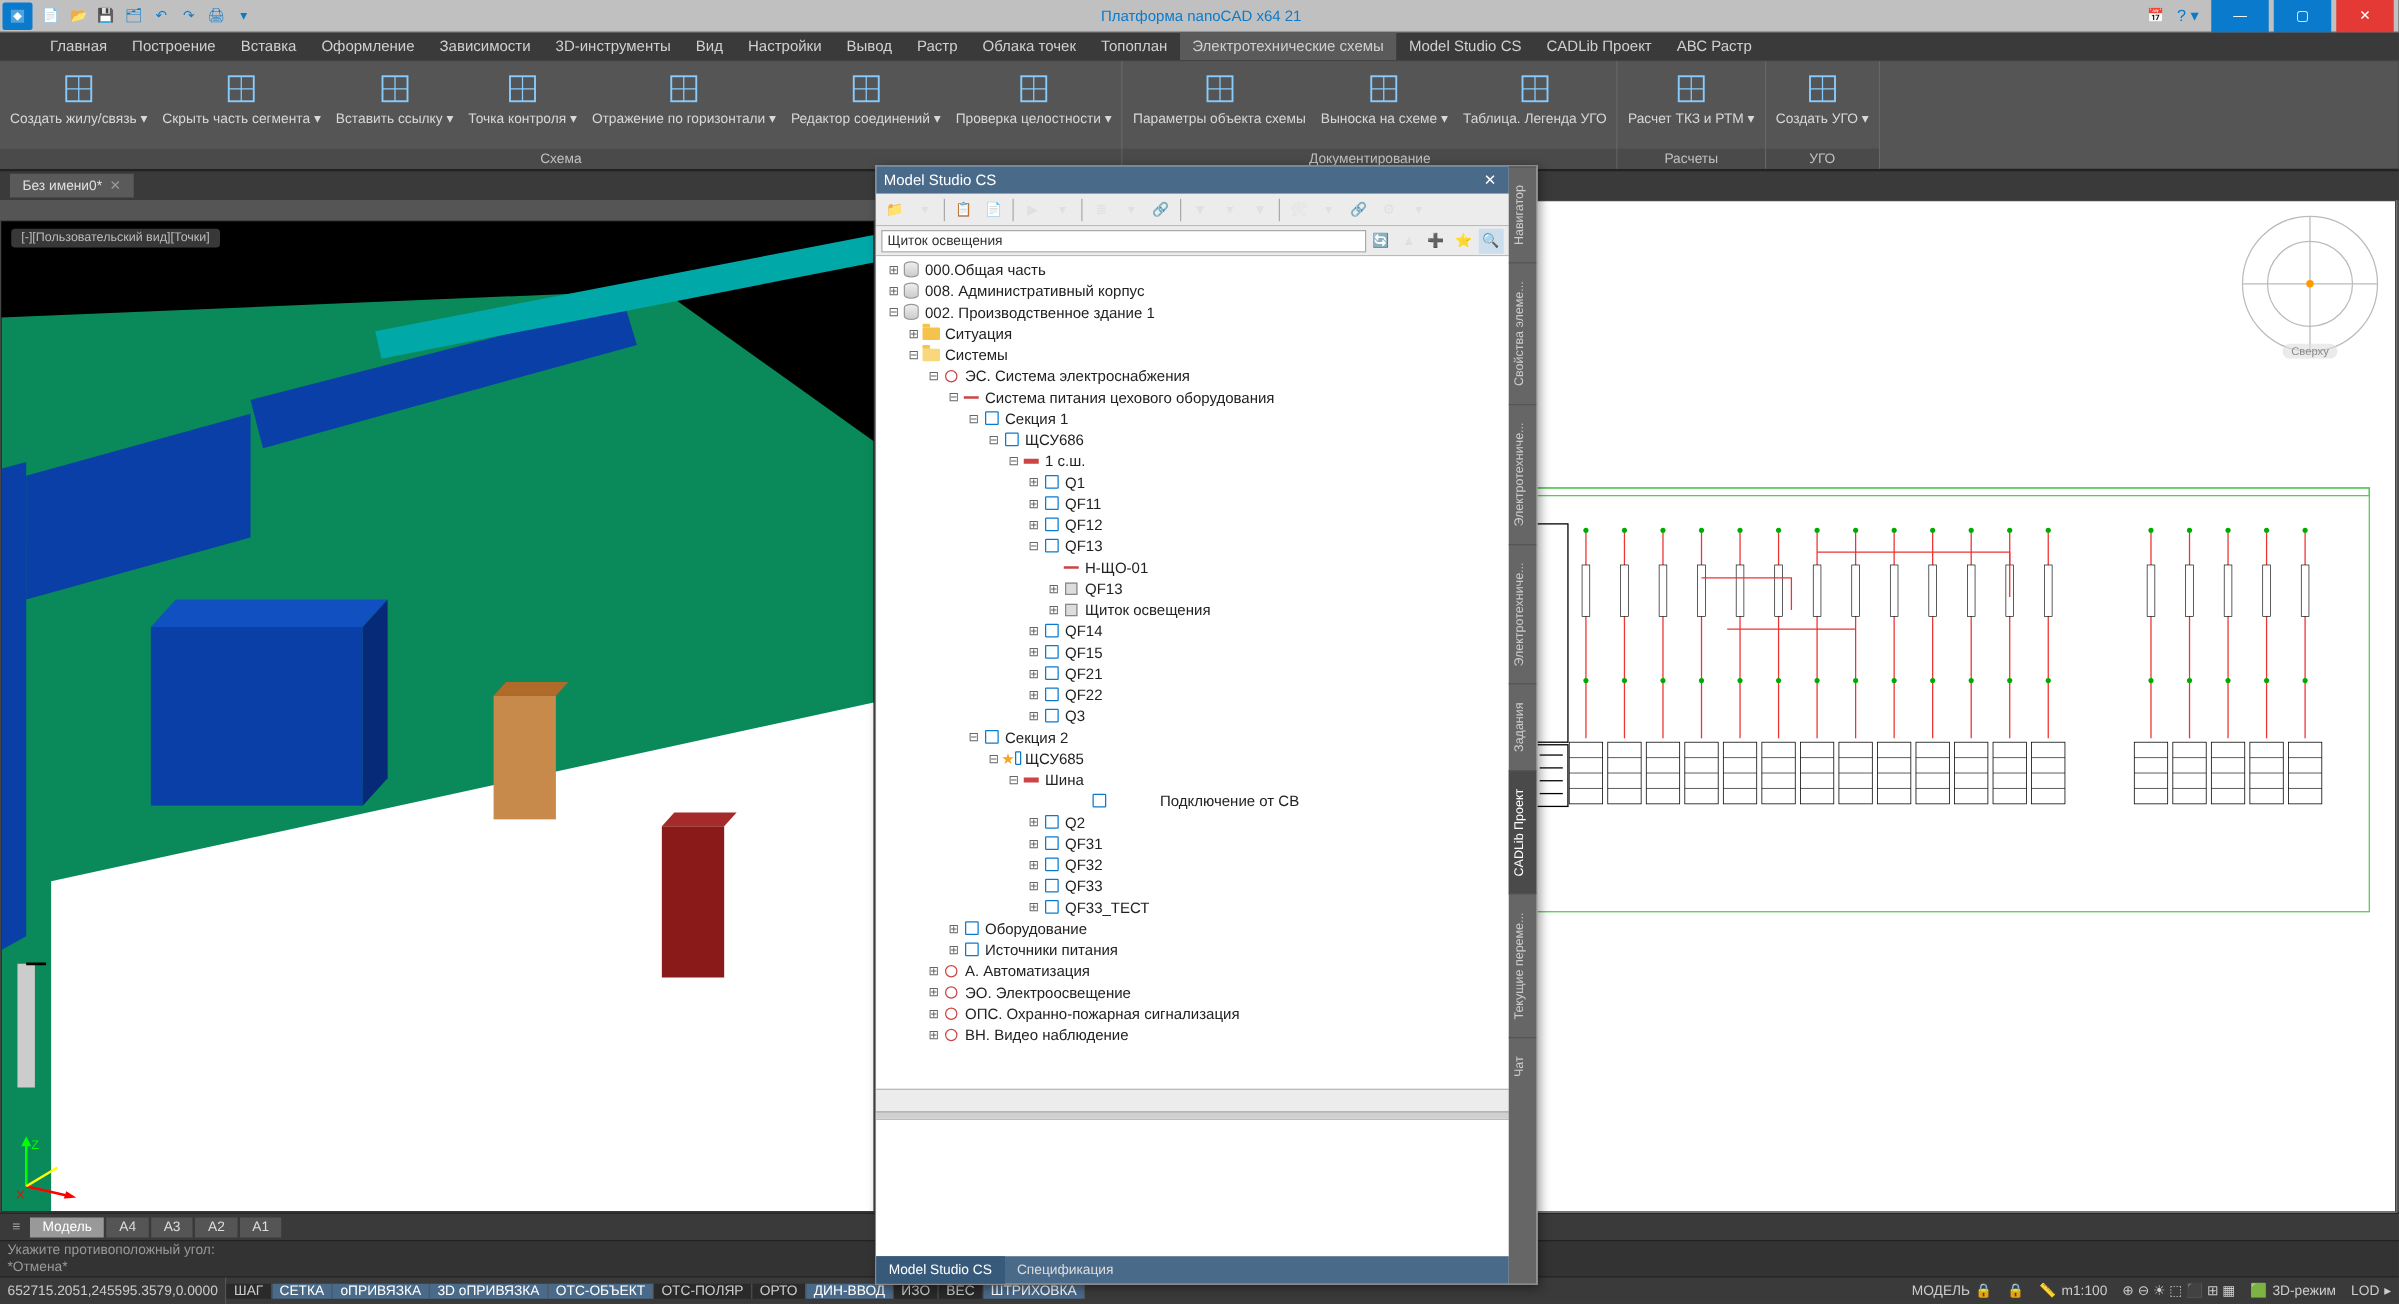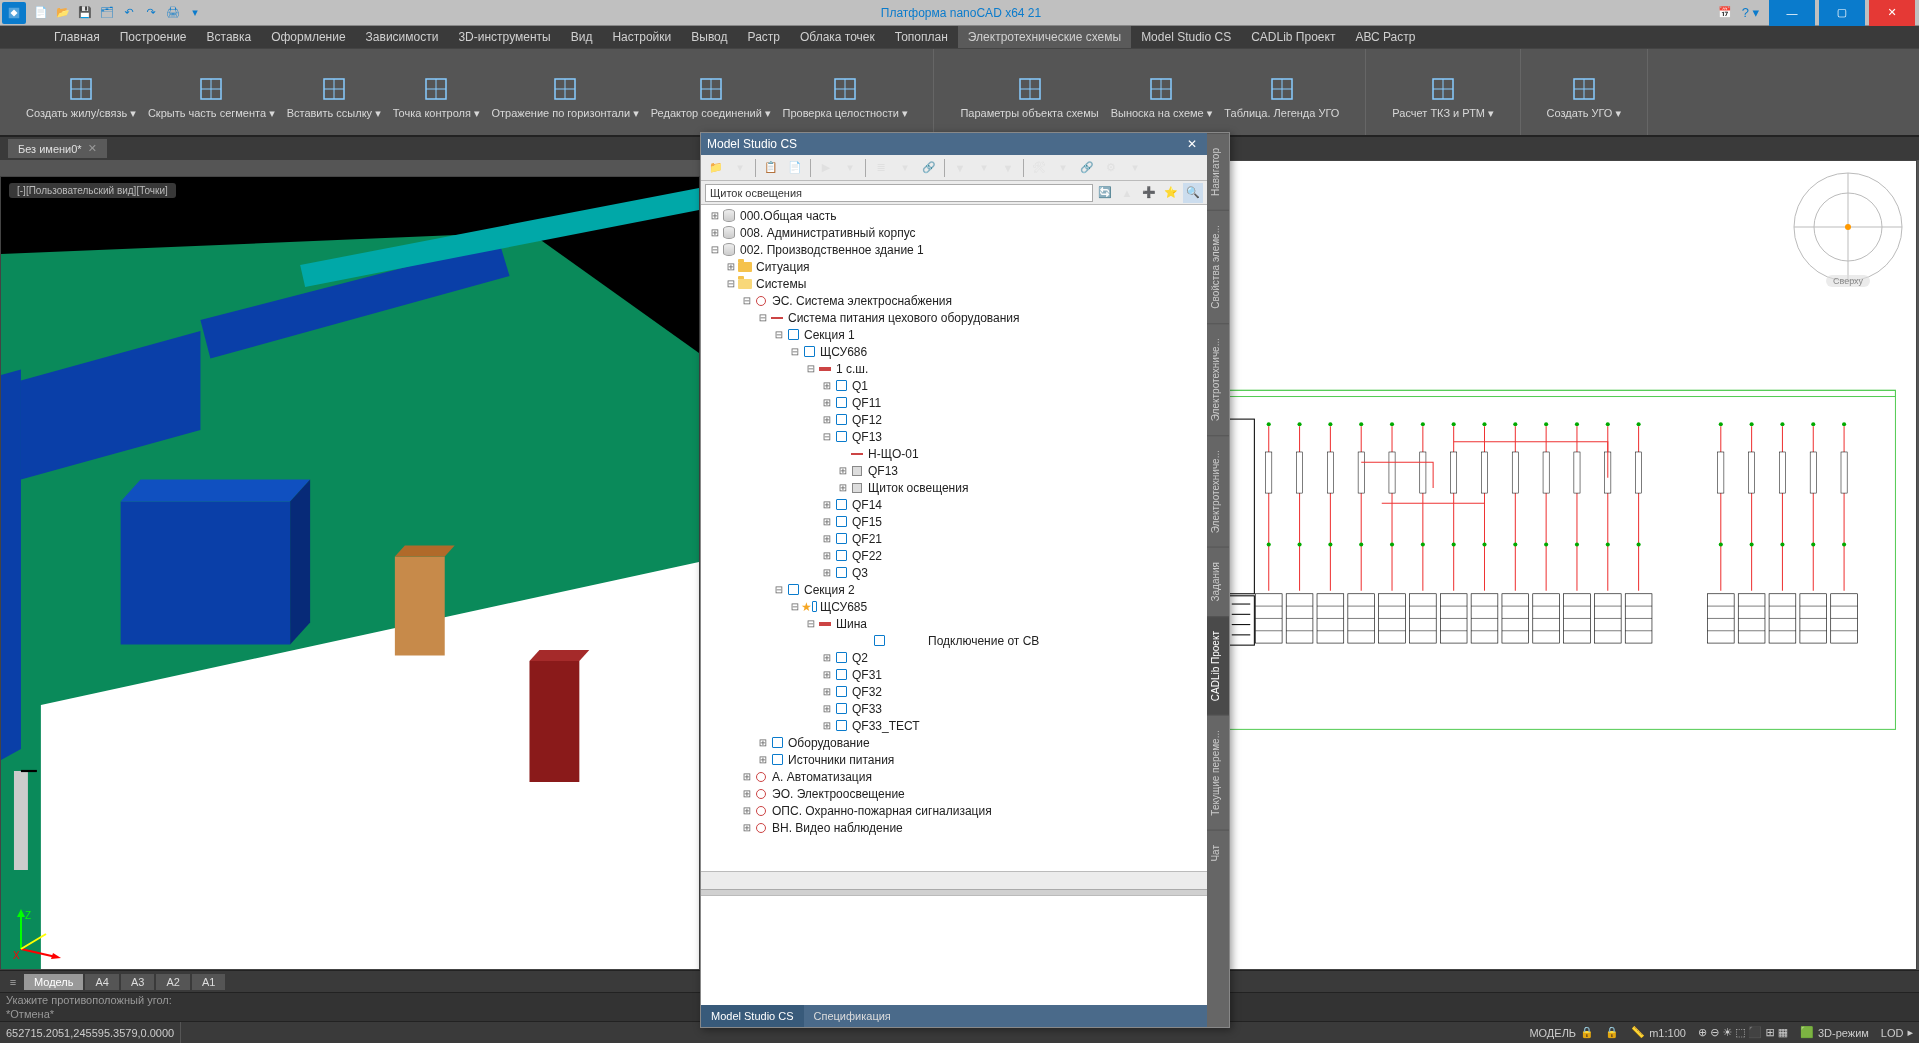--- a/index.html
+++ b/index.html
@@ -11,28 +11,28 @@
 .titlebar .logo svg { width: 14px; height: 14px; }
 .quick-icons { display: flex; gap: 4px; margin-left: 6px; }
 .quick-icons .qi { width: 18px; height: 18px; display: flex; align-items: center; justify-content: center; color: #0a7bcc; cursor: pointer; }
 .titlebar .title { flex: 1; text-align: center; color: #0a7bcc; font-size: 12px; }
 .titlebar .right-icons { display: flex; gap: 4px; margin-right: 4px; align-items: center; }
 .titlebar .help { color: #0a7bcc; padding: 0 6px; font-size: 13px; }
 .titlebar .winbtn { width: 46px; height: 26px; display: flex; align-items: center; justify-content: center; color: #fff; background: #0a7bcc; cursor: pointer; }
 .titlebar .winbtn.close { background: #e53935; }
 
 
-.menubar { height: 22px; background: #3a3a3a; display: flex; align-items: stretch; padding-left: 30px; font-size: 12px; margin-left: 14px; }
+.menubar { height: 22px; background: #3a3a3a; display: flex; align-items: stretch; padding-left: 30px; font-size: 12px; }
 .menubar .mitem { padding: 0 10px; display: flex; align-items: center; color: #d0d0d0; cursor: pointer; }
 .menubar .mitem.active { background: #5a5a5a; }
 
 
 .ribbon { background: #555; border-top: 1px solid #444; border-bottom: 1px solid #222; display: flex; height: 88px; }
 .rgroup { display: flex; flex-direction: column; border-right: 1px solid #666; }
-.rbuttons { display: flex; flex: 1; align-items: flex-start; padding: 20px; }
+.rbuttons { display: flex; flex: 1; align-items: flex-start; padding: 2px; }
 .rbtn { display: flex; flex-direction: column; align-items: center; justify-content: flex-start; padding: 4px 6px; color: #d8d8d8; cursor: pointer; min-width: 60px; text-align: center; line-height: 1.1; }
 .rbtn .ricon { width: 32px; height: 32px; display: flex; align-items: center; justify-content: center; margin-bottom: 2px; }
 .rgroup .rlabel { text-align: center; font-size: 11px; color: #c0c0c0; padding: 2px 0; background: #4a4a4a; }
 
 
 .doctabs { height: 24px; background: #3a3a3a; display: flex; align-items: center; padding-left: 8px; border-top: 1px solid #222; }
 .doctab { background: #5a5a5a; padding: 3px 10px; color: #e0e0e0; display: flex; align-items: center; gap: 6px; font-size: 11px; }
 .doctab .dclose { color: #999; cursor: pointer; }
 
 
@@ -855,20 +855,33 @@
     </div>
 </div>
 
 <div class="cmdarea">
   <div class="cmd-hist">Укажите противоположный угол:</div>
   <div class="cmd-hist">*Отмена*</div>
 </div>
 
 <div class="statusbar">
   <div class="cell">652715.2051,245595.3579,0.0000</div>
+  <div id="stoggles" style="display:flex;">
+      <div class="cell toggle">ШАГ</div>
+      <div class="cell toggle on">СЕТКА</div>
+      <div class="cell toggle on">оПРИВЯЗКА</div>
+      <div class="cell toggle on">3D оПРИВЯЗКА</div>
+      <div class="cell toggle on">ОТС-ОБЪЕКТ</div>
+      <div class="cell toggle">ОТС-ПОЛЯР</div>
+      <div class="cell toggle">ОРТО</div>
+      <div class="cell toggle on">ДИН-ВВОД</div>
+      <div class="cell toggle">ИЗО</div>
+      <div class="cell toggle">ВЕС</div>
+      <div class="cell toggle on">ШТРИХОВКА</div>
+    </div>
   <div class="spacer"></div>
   <div class="cellr"><span>МОДЕЛЬ</span> 🔒</div>
   <div class="cellr">🔒</div>
   <div class="cellr">📏 <span>m1:100</span></div>
   <div class="cellr">⊕ ⊖ ☀ ⬚ ⬛ ⊞ ▦</div>
   <div class="cellr">🟩 <span>3D-режим</span></div>
   <div class="cellr"><span>LOD</span> ▸</div>
 </div>
 
 </body></html>

